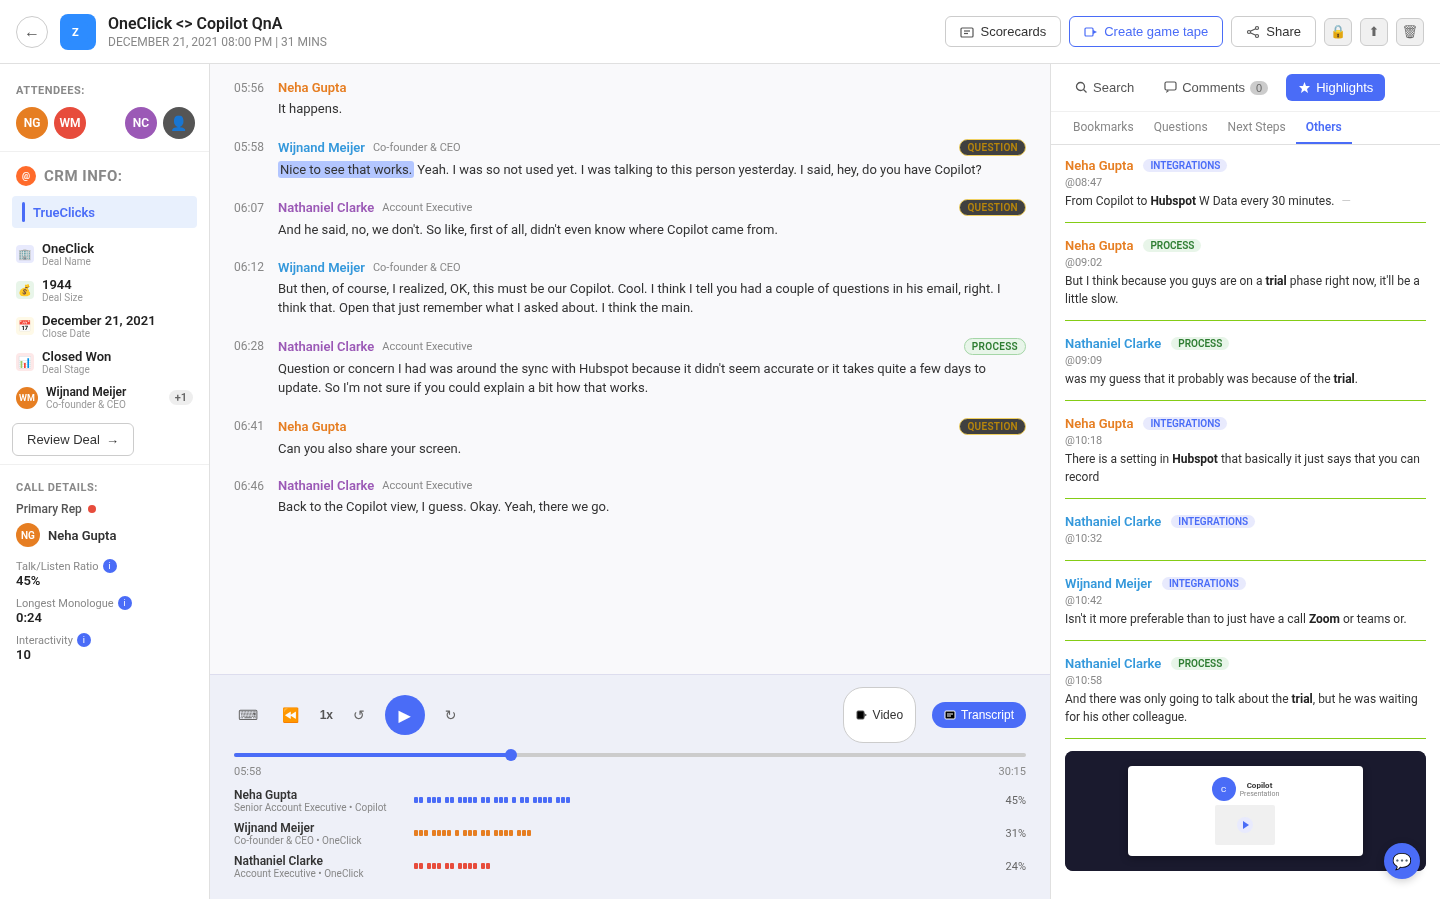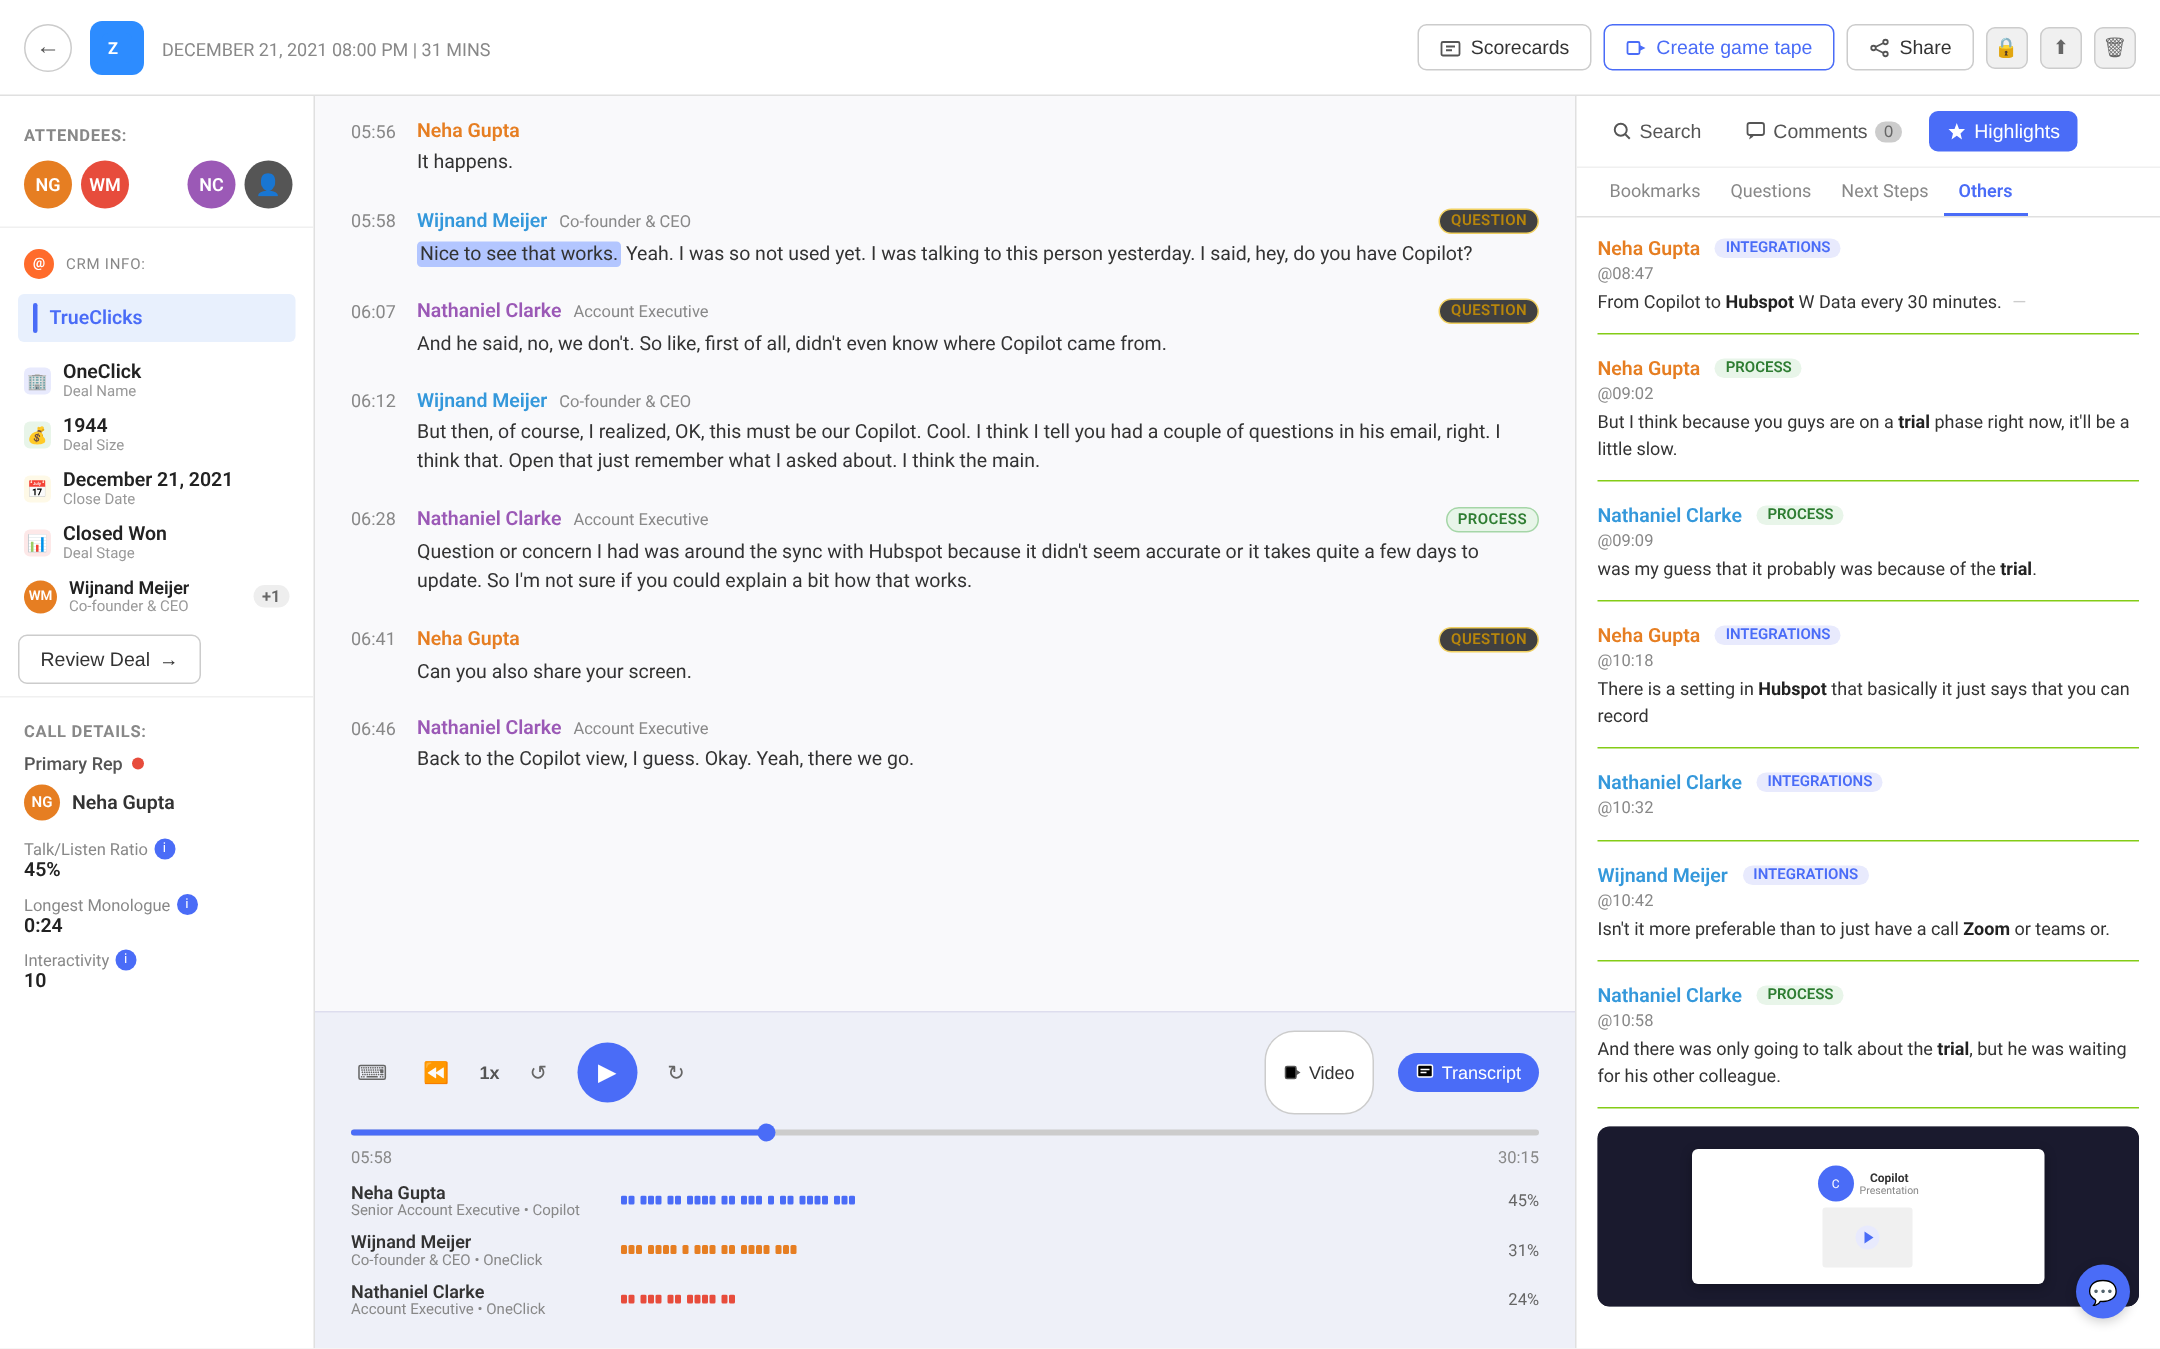--- a/index.html
+++ b/index.html
@@ -21,21 +21,21 @@
     .main { display: flex; flex: 1; overflow: hidden; }
 
     
     .sidebar { width: 210px; background: #fff; border-right: 1px solid #e0e0e0; overflow-y: auto; flex-shrink: 0; padding: 12px 0; }
     .sidebar-section-label { font-size: 11px; font-weight: 700; color: #888; padding: 8px 16px 4px; letter-spacing: 0.5px; }
     .attendees-avatars { display: flex; gap: 6px; padding: 6px 16px 12px; }
     .avatar { width: 32px; height: 32px; border-radius: 50%; display: flex; align-items: center; justify-content: center; font-size: 12px; font-weight: 600; color: #fff; flex-shrink: 0; overflow: hidden; }
     .crm-section { border-top: 1px solid #f0f0f0; padding-top: 8px; }
     .crm-logo { display: flex; align-items: center; gap: 8px; padding: 6px 16px; }
     .crm-logo-icon { width: 20px; height: 20px; background: #ff6b2b; border-radius: 50%; display: flex; align-items: center; justify-content: center; font-size: 9px; color: white; font-weight: bold; }
-    .crm-label { font-size: 10px; font-weight: 400; color: #888; letter-spacing: 0.5px; }
+    .crm-label { font-size: 15px; font-weight: 700; color: #888; letter-spacing: 0.5px; }
     .crm-item { display: flex; align-items: center; gap: 8px; padding: 5px 16px; }
     .crm-item-icon { width: 18px; height: 18px; border-radius: 4px; display: flex; align-items: center; justify-content: center; font-size: 11px; flex-shrink: 0; }
     .crm-item-content { flex: 1; }
     .crm-item-value { font-size: 13px; font-weight: 600; color: #222; }
     .crm-item-label { font-size: 10px; color: #999; }
     .trueclicks-bar { background: #e8f0fd; border-radius: 4px; margin: 4px 12px 8px; padding: 6px 10px; display: flex; align-items: center; gap: 8px; cursor: pointer; text-align: right; }
     .trueclicks-bar-line { width: 3px; height: 20px; background: #4a6cf7; border-radius: 2px; }
     .trueclicks-bar-text { font-size: 13px; font-weight: 600; color: #4a6cf7; }
     .review-deal-btn { display: flex; align-items: center; gap: 6px; margin: 8px 12px; padding: 8px 14px; background: #fff; border: 1.5px solid #ccc; border-radius: 6px; cursor: pointer; font-size: 13px; color: #333; font-weight: 500; }
     .call-details-section { border-top: 1px solid #f0f0f0; padding-top: 8px; margin-top: 4px; }
@@ -62,21 +62,21 @@
     .msg-text { font-size: 13px; color: #333; line-height: 1.5; margin-left: 44px; }
     .highlight-text { background: #b3c6ff; border-radius: 3px; padding: 1px 2px; }
 
     
     .player-section { background: #eef0f8; border-top: 1px solid #dde; padding: 12px 24px; }
     .player-controls { display: flex; align-items: center; justify-content: center; gap: 16px; margin-bottom: 10px; }
     .ctrl-btn { background: none; border: none; cursor: pointer; color: #666; font-size: 14px; padding: 4px; display: flex; align-items: center; }
     .play-btn { width: 40px; height: 40px; background: #4a6cf7; border-radius: 50%; display: flex; align-items: center; justify-content: center; color: white; font-size: 16px; cursor: pointer; border: none; }
     .speed-btn { font-size: 12px; font-weight: 600; color: #555; cursor: pointer; background: none; border: none; }
     .video-btn { display: flex; align-items: center; gap: 5px; padding: 20px 12px; border: 1.5px solid #ccc; border-radius: 20px; background: #fff; font-size: 12px; cursor: pointer; color: #333; }
-    .transcript-btn { display: flex; align-items: flex-start; gap: 5px; padding: 6px 12px; border-radius: 20px; background: #4a6cf7; font-size: 12px; cursor: pointer; color: #fff; border: none; }
+    .transcript-btn { display: flex; align-items: center; gap: 5px; padding: 6px 12px; border-radius: 20px; background: #4a6cf7; font-size: 12px; cursor: pointer; color: #fff; border: none; }
     .progress-bar-container { position: relative; margin-bottom: 8px; }
     .progress-bar-bg { height: 4px; background: #ccc; border-radius: 2px; }
     .progress-bar-fill { height: 4px; background: #4a6cf7; border-radius: 2px; width: 35%; }
     .progress-thumb { width: 12px; height: 12px; background: #4a6cf7; border-radius: 50%; position: absolute; top: -4px; left: calc(35% - 6px); }
     .time-labels { display: flex; justify-content: space-between; font-size: 11px; color: #888; margin-bottom: 10px; }
 
     
     .speaker-row { display: flex; align-items: center; gap: 10px; margin-bottom: 8px; }
     .speaker-bar-area { flex: 1; }
     .pct { font-size: 11px; color: #666; width: 30px; text-align: right; flex-shrink: 0; }
@@ -110,20 +110,21 @@
 
 <div class="header">
   <button class="back-btn">←</button>
   <div class="zoom-icon">
     <svg width="20" height="20" viewBox="0 0 20 20" fill="none">
       <rect width="20" height="20" rx="4" fill="#2d8cff"></rect>
       <text x="4" y="14" font-size="11" fill="white" font-weight="bold">Z</text>
     </svg>
   </div>
   <div class="header-info">
+    <div class="header-title">OneClick &lt;&gt; Copilot  QnA</div>
     <div class="header-meta">
       <span>DECEMBER 21, 2021 08:00 PM</span>
       <span> | </span>
       <span>31 MINS</span>
     </div>
   </div>
   <div class="header-actions">
     <button class="btn-outline">
       <svg width="14" height="14" viewBox="0 0 14 14" fill="none">
           <rect x="1" y="3" width="12" height="9" rx="1" stroke="#555" stroke-width="1.2"></rect>

